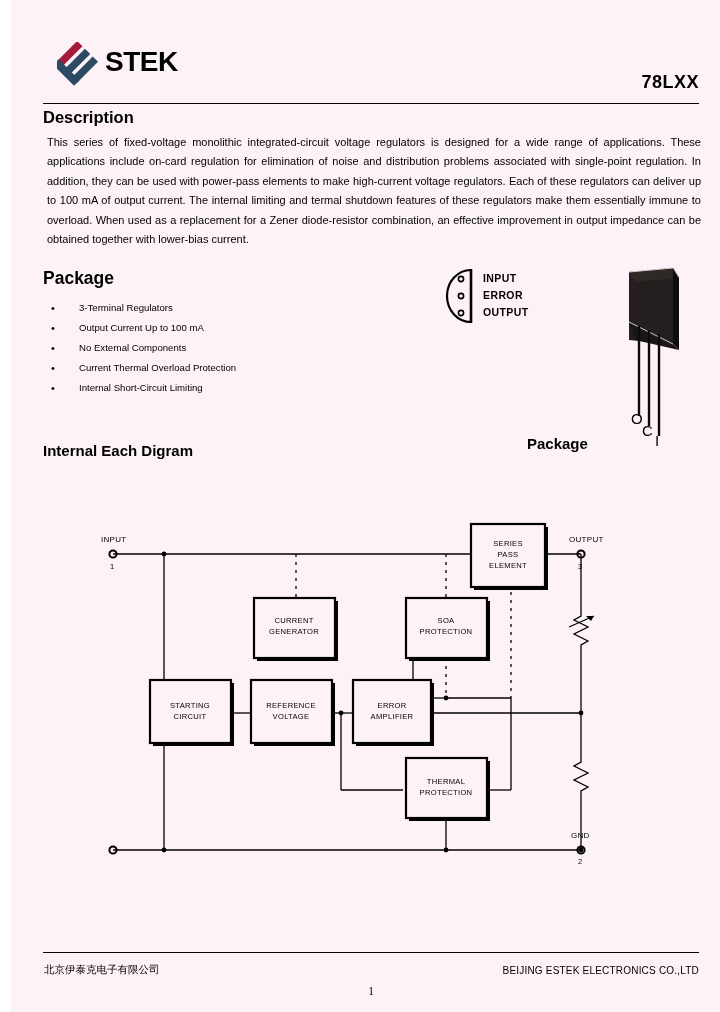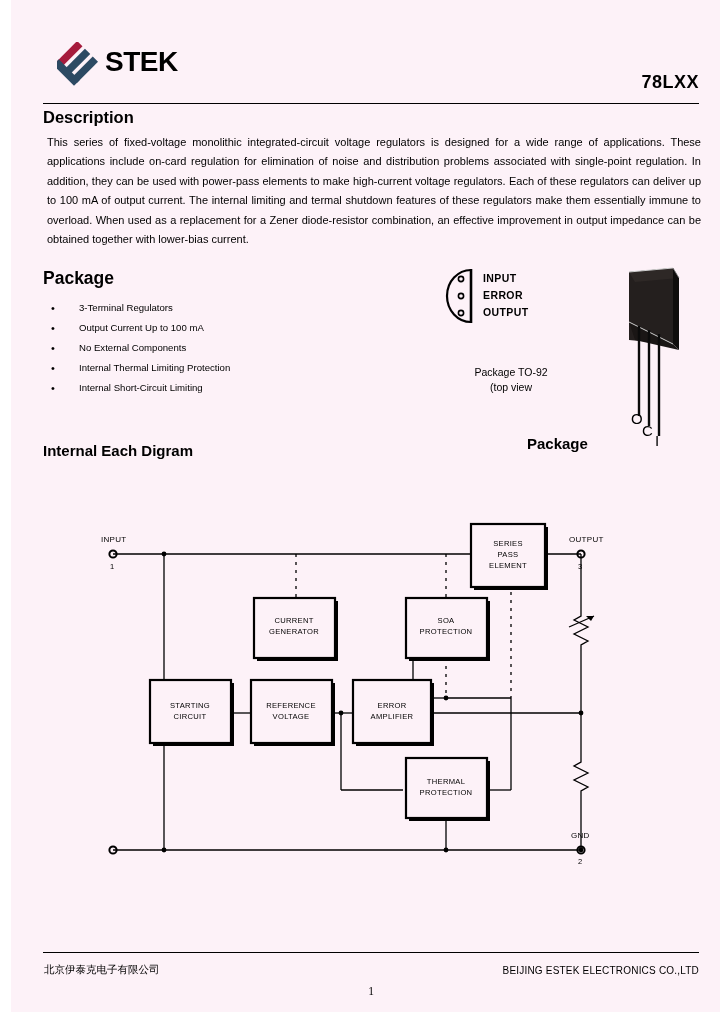--- a/index.html
+++ b/index.html
@@ -230,45 +230,41 @@
     <li>
       <span class="bullet">•</span>
       <span>Output Current Up to 100 mA</span>
     </li>
     <li>
       <span class="bullet">•</span>
       <span>No External Components</span>
     </li>
     <li>
       <span class="bullet">•</span>
-      <span>Internal Thermal Limiting Protection</span>
+      <span>Current Thermal Overload Protection</span>
     </li>
     <li>
       <span class="bullet">•</span>
       <span>Internal Short-Circuit Limiting</span>
     </li>
   </ul>
 
   <div id="pinout">
     <svg id="pinout-shape" viewBox="0 0 46 56">
       <path d="M 40 2 A 24 26 0 1 0 40 54" fill="none" stroke="#000" stroke-width="2.2"></path>
       <line x1="40" y1="1" x2="40" y2="55" stroke="#000" stroke-width="2.6"></line>
       <circle cx="30" cy="11" r="2.6" fill="none" stroke="#000" stroke-width="1.6"></circle>
       <circle cx="30" cy="28" r="2.6" fill="none" stroke="#000" stroke-width="1.6"></circle>
       <circle cx="30" cy="45" r="2.6" fill="none" stroke="#000" stroke-width="1.6"></circle>
     </svg>
     <div class="pin-label" id="pin-label-0">INPUT</div>
     <div class="pin-label" id="pin-label-1">ERROR</div>
     <div class="pin-label" id="pin-label-2">OUTPUT</div>
   </div>
 
-  <div id="package-caption">
-    <div>Package TO-92</div>
-    <div>(top view</div>
-  </div>
 
   <svg id="to92" viewBox="0 0 108 180">
 
     <polygon points="22,6 66,2 66,78 22,74" fill="#241f1e"></polygon>
     <polygon points="22,6 66,2 72,12 28,16" fill="#2e2826"></polygon>
     <polygon points="66,2 72,12 72,84 66,78" fill="#0f0d0c"></polygon>
     <polygon points="22,56 66,78 72,84 28,74" fill="#1a1615"></polygon>
 
     <line x1="22" y1="6" x2="66" y2="2" stroke="#cfcfcf" stroke-width="1"></line>
     <line x1="22" y1="56" x2="66" y2="78" stroke="#cfcfcf" stroke-width="1"></line>

